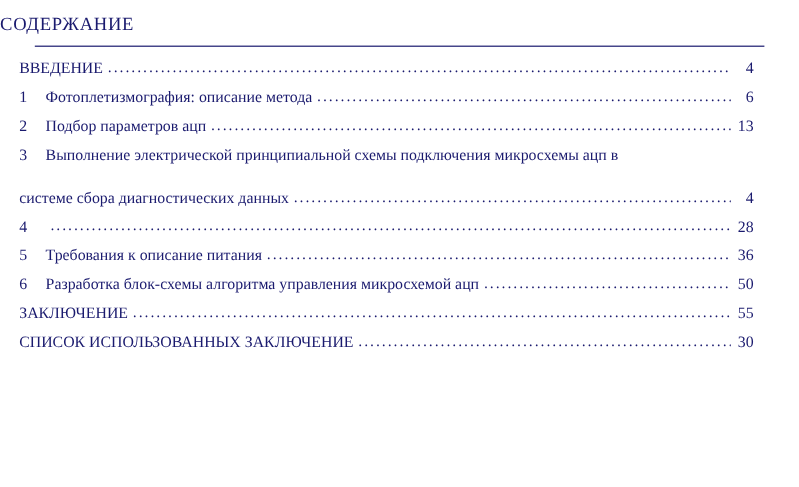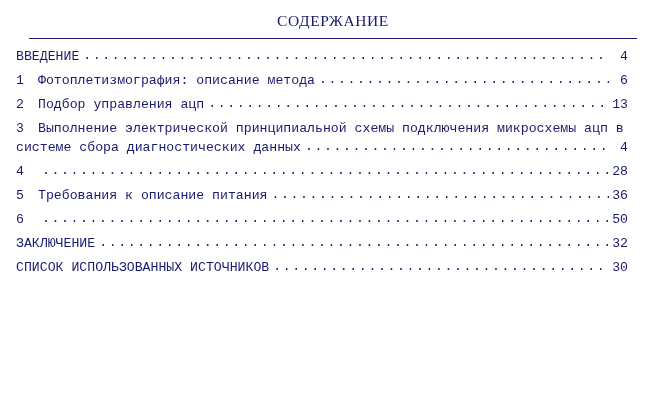--- a/index.html
+++ b/index.html
@@ -14,21 +14,21 @@
     color: #1a1a5e;
     overflow: hidden;
   }
   .page {
     position: relative;
     width: 666px;
     height: 406px;
     box-sizing: border-box;
   }
   .doc-title {
-    text-align: center;
+    text-align: left;
     font-size: 15.5px;
     letter-spacing: 0.6px;
     color: #1a1a6e;
     padding-top: 12px;
     padding-bottom: 6px;
   }
   .rule {
     width: 608px;
     margin: 2px auto 0 auto;
     border-top: 1px solid #1a1a6e;
@@ -41,21 +41,20 @@
     margin-left: 16px;
     margin-top: 9px;
   }
   .toc-entry {
     display: flex;
     align-items: flex-end;
     font-size: 13.2px;
     color: #1a1a6e;
     margin-bottom: 6.5px;
     line-height: 1.32;
-    font-family: Liberation Mono, monospace;
   }
   .num {
     width: 22px;
     flex: 0 0 22px;
     text-align: left;
     font-size: 13.2px;
   }
   .num.empty { width: 0; flex: 0 0 0; }
   .label {
     white-space: nowrap;
@@ -82,21 +81,21 @@
     display: block;
   }
   .toc-entry.wrap .line1 {
     display: flex;
     align-items: flex-end;
   }
   .toc-entry.wrap .line1 .label { white-space: normal; text-align: center; }
   .toc-entry.wrap .line2 {
     display: flex;
     align-items: flex-end;
-    margin-top: 2px;
+    margin-top: 19px;
   }
   .toc-entry.wrap .line2 .label { white-space: nowrap; }
 </style>
 </head>
 <body>
 
 <div class="page">
 
   <div class="doc-title">СОДЕРЖАНИЕ</div>
   <div class="rule"></div>
@@ -112,21 +111,21 @@
 
     <li class="toc-entry">
       <span class="num">1</span>
       <span class="label">Фотоплетизмография: описание метода</span>
       <span class="dots">..............................................................................................................................................</span>
       <span class="page-no">6</span>
     </li>
 
     <li class="toc-entry">
       <span class="num">2</span>
-      <span class="label">Подбор управления ацп</span>
+      <span class="label">Подбор параметров ацп</span>
       <span class="dots">..............................................................................................................................................</span>
       <span class="page-no">13</span>
     </li>
 
     <li class="toc-entry wrap">
       <div class="line1">
         <span class="num">3</span>
         <span class="label">Выполнение электрической принципиальной схемы подключения микросхемы ацп в</span>
       </div>
       <div class="line2">
@@ -144,33 +143,34 @@
 
     <li class="toc-entry">
       <span class="num">5</span>
       <span class="label">Требования к описание питания</span>
       <span class="dots">..............................................................................................................................................</span>
       <span class="page-no">36</span>
     </li>
 
     <li class="toc-entry">
       <span class="num">6</span>
+      <span class="label">Разработка блок-схемы алгоритма управления микросхемой ацп</span>
       <span class="dots">..............................................................................................................................................</span>
       <span class="page-no">50</span>
     </li>
 
     <li class="toc-entry">
       <span class="num empty"></span>
       <span class="label">ЗАКЛЮЧЕНИЕ</span>
       <span class="dots">..............................................................................................................................................</span>
-      <span class="page-no">32</span>
+      <span class="page-no">55</span>
     </li>
 
     <li class="toc-entry">
       <span class="num empty"></span>
-      <span class="label">СПИСОК ИСПОЛЬЗОВАННЫХ ИСТОЧНИКОВ</span>
+      <span class="label">СПИСОК ИСПОЛЬЗОВАННЫХ ЗАКЛЮЧЕНИЕ</span>
       <span class="dots">..............................................................................................................................................</span>
       <span class="page-no">30</span>
     </li>
 
   </ul>
 
 </div>
 
 </body></html>

